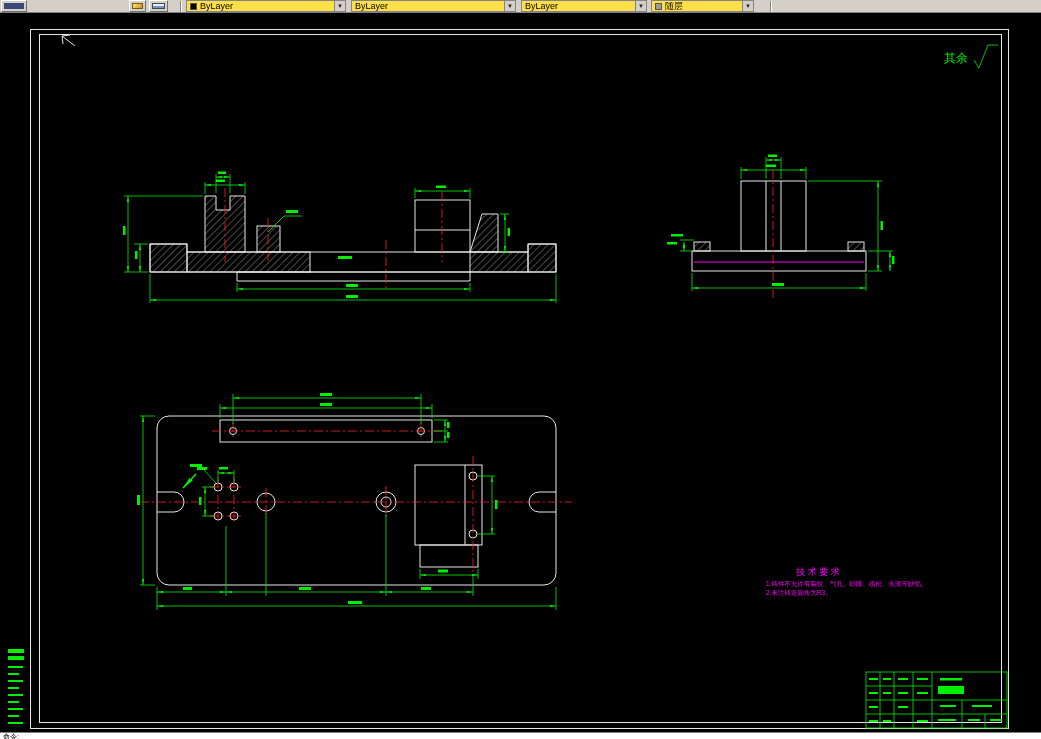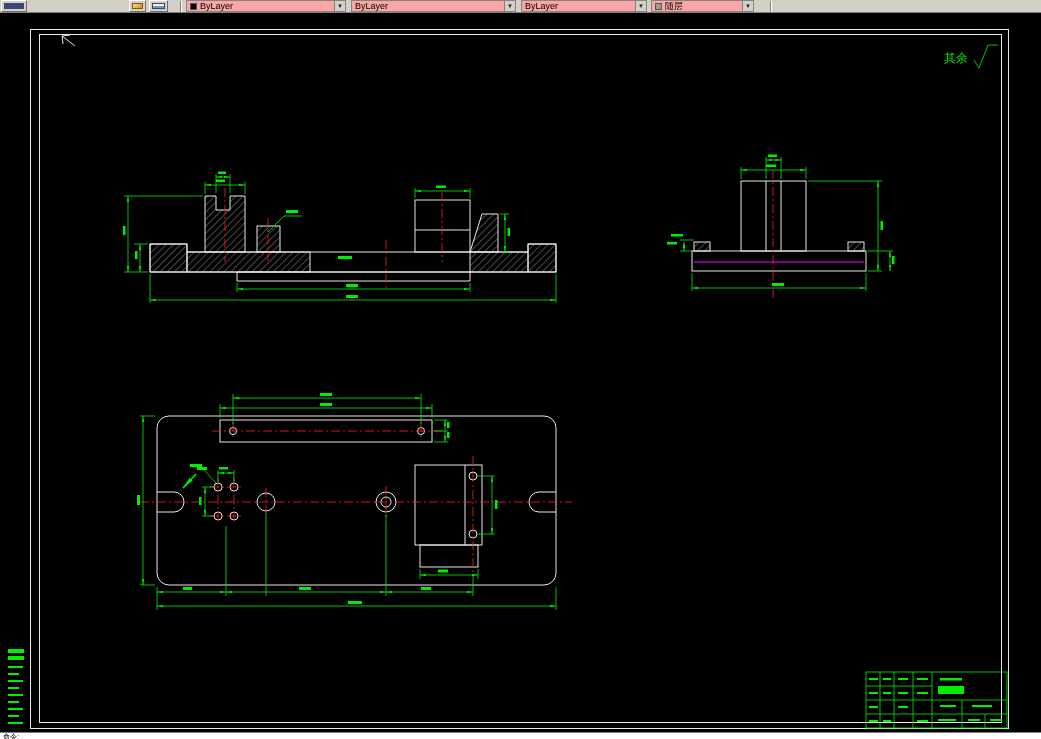--- a/index.html
+++ b/index.html
@@ -8,21 +8,21 @@
   .app { position:relative; width:1041px; height:739px; background:#000; }
 
   
   .toolbar { position:absolute; top:0; left:0; width:1041px; height:13px;
              background:#d4d0c8; border-bottom:1px solid #808080; z-index:3; }
   .tb-btn { position:absolute; top:0; height:12px; background:#d4d0c8;
             border:1px solid; border-color:#fff #6f6f6f #6f6f6f #fff; }
   .tb-glyph { position:absolute; inset:2px; background:#3a4a78; }
   .tb-glyph.gold { background:linear-gradient(135deg,#ffe27a,#c9922a); border:1px solid #7a5a10; }
   .tb-glyph.layers { background:repeating-linear-gradient(180deg,#eef,#eef 2px,#69c 2px,#69c 4px); border:1px solid #445; }
-  .combo { position:absolute; top:0; height:12px; background:#fca5a5;
+  .combo { position:absolute; top:0; height:12px; background:#fde047;
            border:1px solid #848284; display:flex; align-items:center;
            font-size:9px; line-height:10px; color:#000; padding-left:3px; }
   .combo .lbl { white-space:nowrap; overflow:hidden; }
   .swatch { width:7px; height:7px; margin-right:3px; border:1px solid #555; flex:none; }
   .dd { position:absolute; right:0; top:0; width:11px; height:10px; background:#d4d0c8;
         border-left:1px solid #848284; font-size:6px; line-height:10px; text-align:center; color:#222; }
   .sep { position:absolute; top:1px; height:11px; width:2px;
          border-left:1px solid #808080; border-right:1px solid #fff; }
 
   
@@ -357,18 +357,23 @@
       <rect class="blob" x="883" y="720" width="8" height="2"></rect>
       <rect class="blob" x="917" y="720" width="11" height="2"></rect>
       <rect class="blob" x="940" y="705" width="16" height="2"></rect>
       <rect class="blob" x="972" y="705" width="20" height="2"></rect>
       <rect class="blob" x="938" y="719" width="18" height="2"></rect>
       <rect class="blob" x="968" y="719" width="12" height="2"></rect>
       <rect class="blob" x="990" y="719" width="12" height="2"></rect>
     </g>
   </svg>
 
+  <div class="techreq">
+    <div class="tr-title">技术要求</div>
+    <div class="tr-line">1.铸件不允许有裂纹、气孔、砂眼、疏松、夹渣等缺陷。</div>
+    <div class="tr-line">2.未注铸造圆角为R3。</div>
+  </div>
 
   <div class="cmdline">
     <span>命令:</span>
   </div>
 
 </div>
 
 </body></html>

